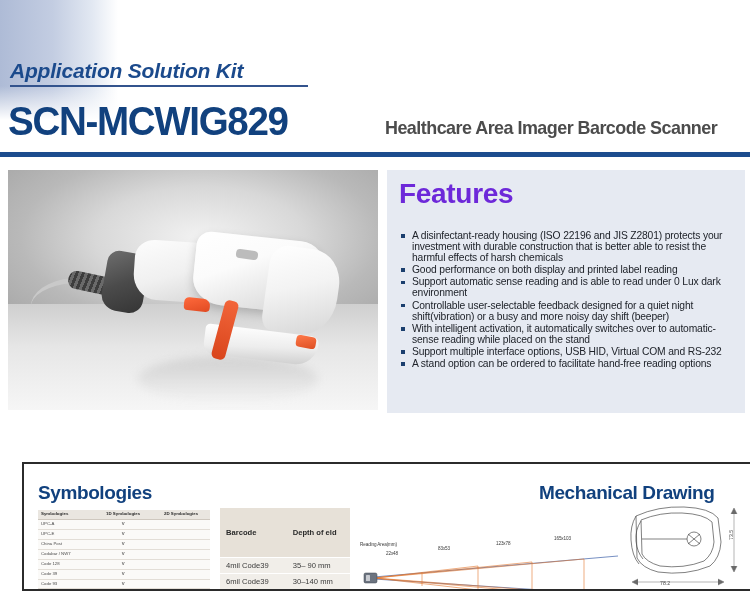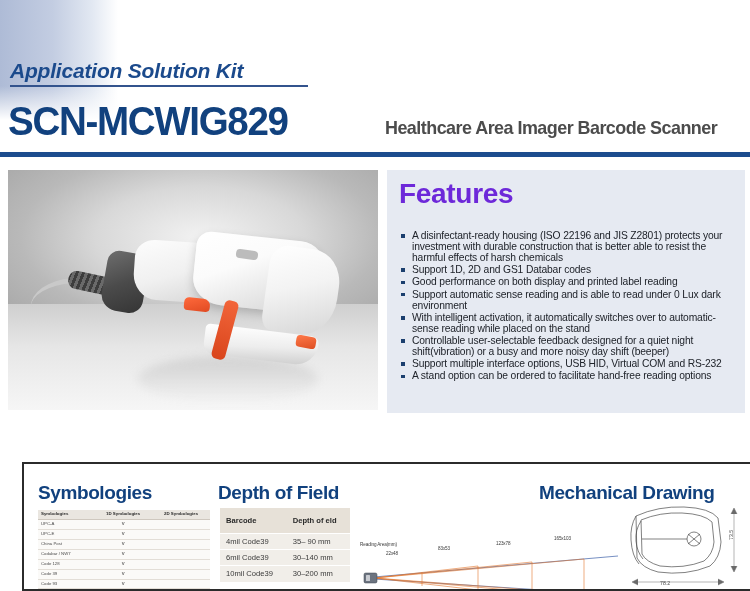--- a/index.html
+++ b/index.html
@@ -179,21 +179,21 @@
   }
   #symb-table td.v { color:#555; font-weight:bold; }
 
   
   #dof-table {
     position:absolute; left:196px; top:44px; width:130px;
     border-collapse:collapse; font-size:7.6px;
   }
   #dof-table th {
     background:#e7e1d8; color:#2a2a2a; font-weight:bold;
-    text-align:left; padding:8px 6px; border-bottom:1px solid #fff;
+    text-align:left; padding:20px 6px; border-bottom:1px solid #fff;
   }
   #dof-table td {
     padding:3.1px 6px; color:#3a3a3a; background:#f1eee9;
     border-bottom:1px solid #ffffff;
   }
 
   
   #reading-diagram { position:absolute; left:336px; top:86px; width:270px; height:45px; }
   .ra-label {
     position:absolute; font-size:4.6px; color:#3a3a3a; white-space:nowrap;
@@ -230,34 +230,32 @@
   <div class="sc" id="sc-win"></div>
   <div class="sc" id="sc-stripe"></div>
   <div class="sc" id="sc-trig"></div>
   <div class="sc" id="sc-foot"></div>
 </div>
 
 <div id="features">
   <div id="features-title">Features</div>
   <ul id="features-list">
       <li>A disinfectant-ready housing (ISO 22196 and JIS Z2801) protects your investment with durable construction that is better able to resist the harmful effects  of harsh chemicals</li>
-      <li>Support 1D, 2D and GS1 Databar codes</li>
       <li>Good performance on both display and printed label reading</li>
       <li>Support automatic sense reading and is able to read under 0 Lux dark environment</li>
+      <li>Controllable user-selectable feedback designed for a quiet night shift(vibration) or a busy and more noisy day shift (beeper)</li>
       <li>With intelligent activation, it automatically switches over to automatic-sense reading while placed on the stand</li>
-      <li>Controllable user-selectable feedback designed for a quiet night shift(vibration) or a busy and more noisy day shift (beeper)</li>
       <li>Support multiple interface options, USB HID, Virtual COM and RS-232</li>
       <li>A stand option can be ordered to facilitate hand-free reading options</li>
     </ul>
 </div>
 
 <div id="bottom-panel">
 
   <div class="sec-title" id="title-symb">Symbologies</div>
-  <div class="sec-title" id="title-dof">Depth of Field</div>
   <div class="sec-title" id="title-mech">Mechanical Drawing</div>
 
   <table id="symb-table">
     <thead>
         <tr>
           <th>Symbologies</th>
           <th class="c">1D Symbologies</th>
           <th class="c">2D Symbologies</th>
         </tr>
       </thead>

